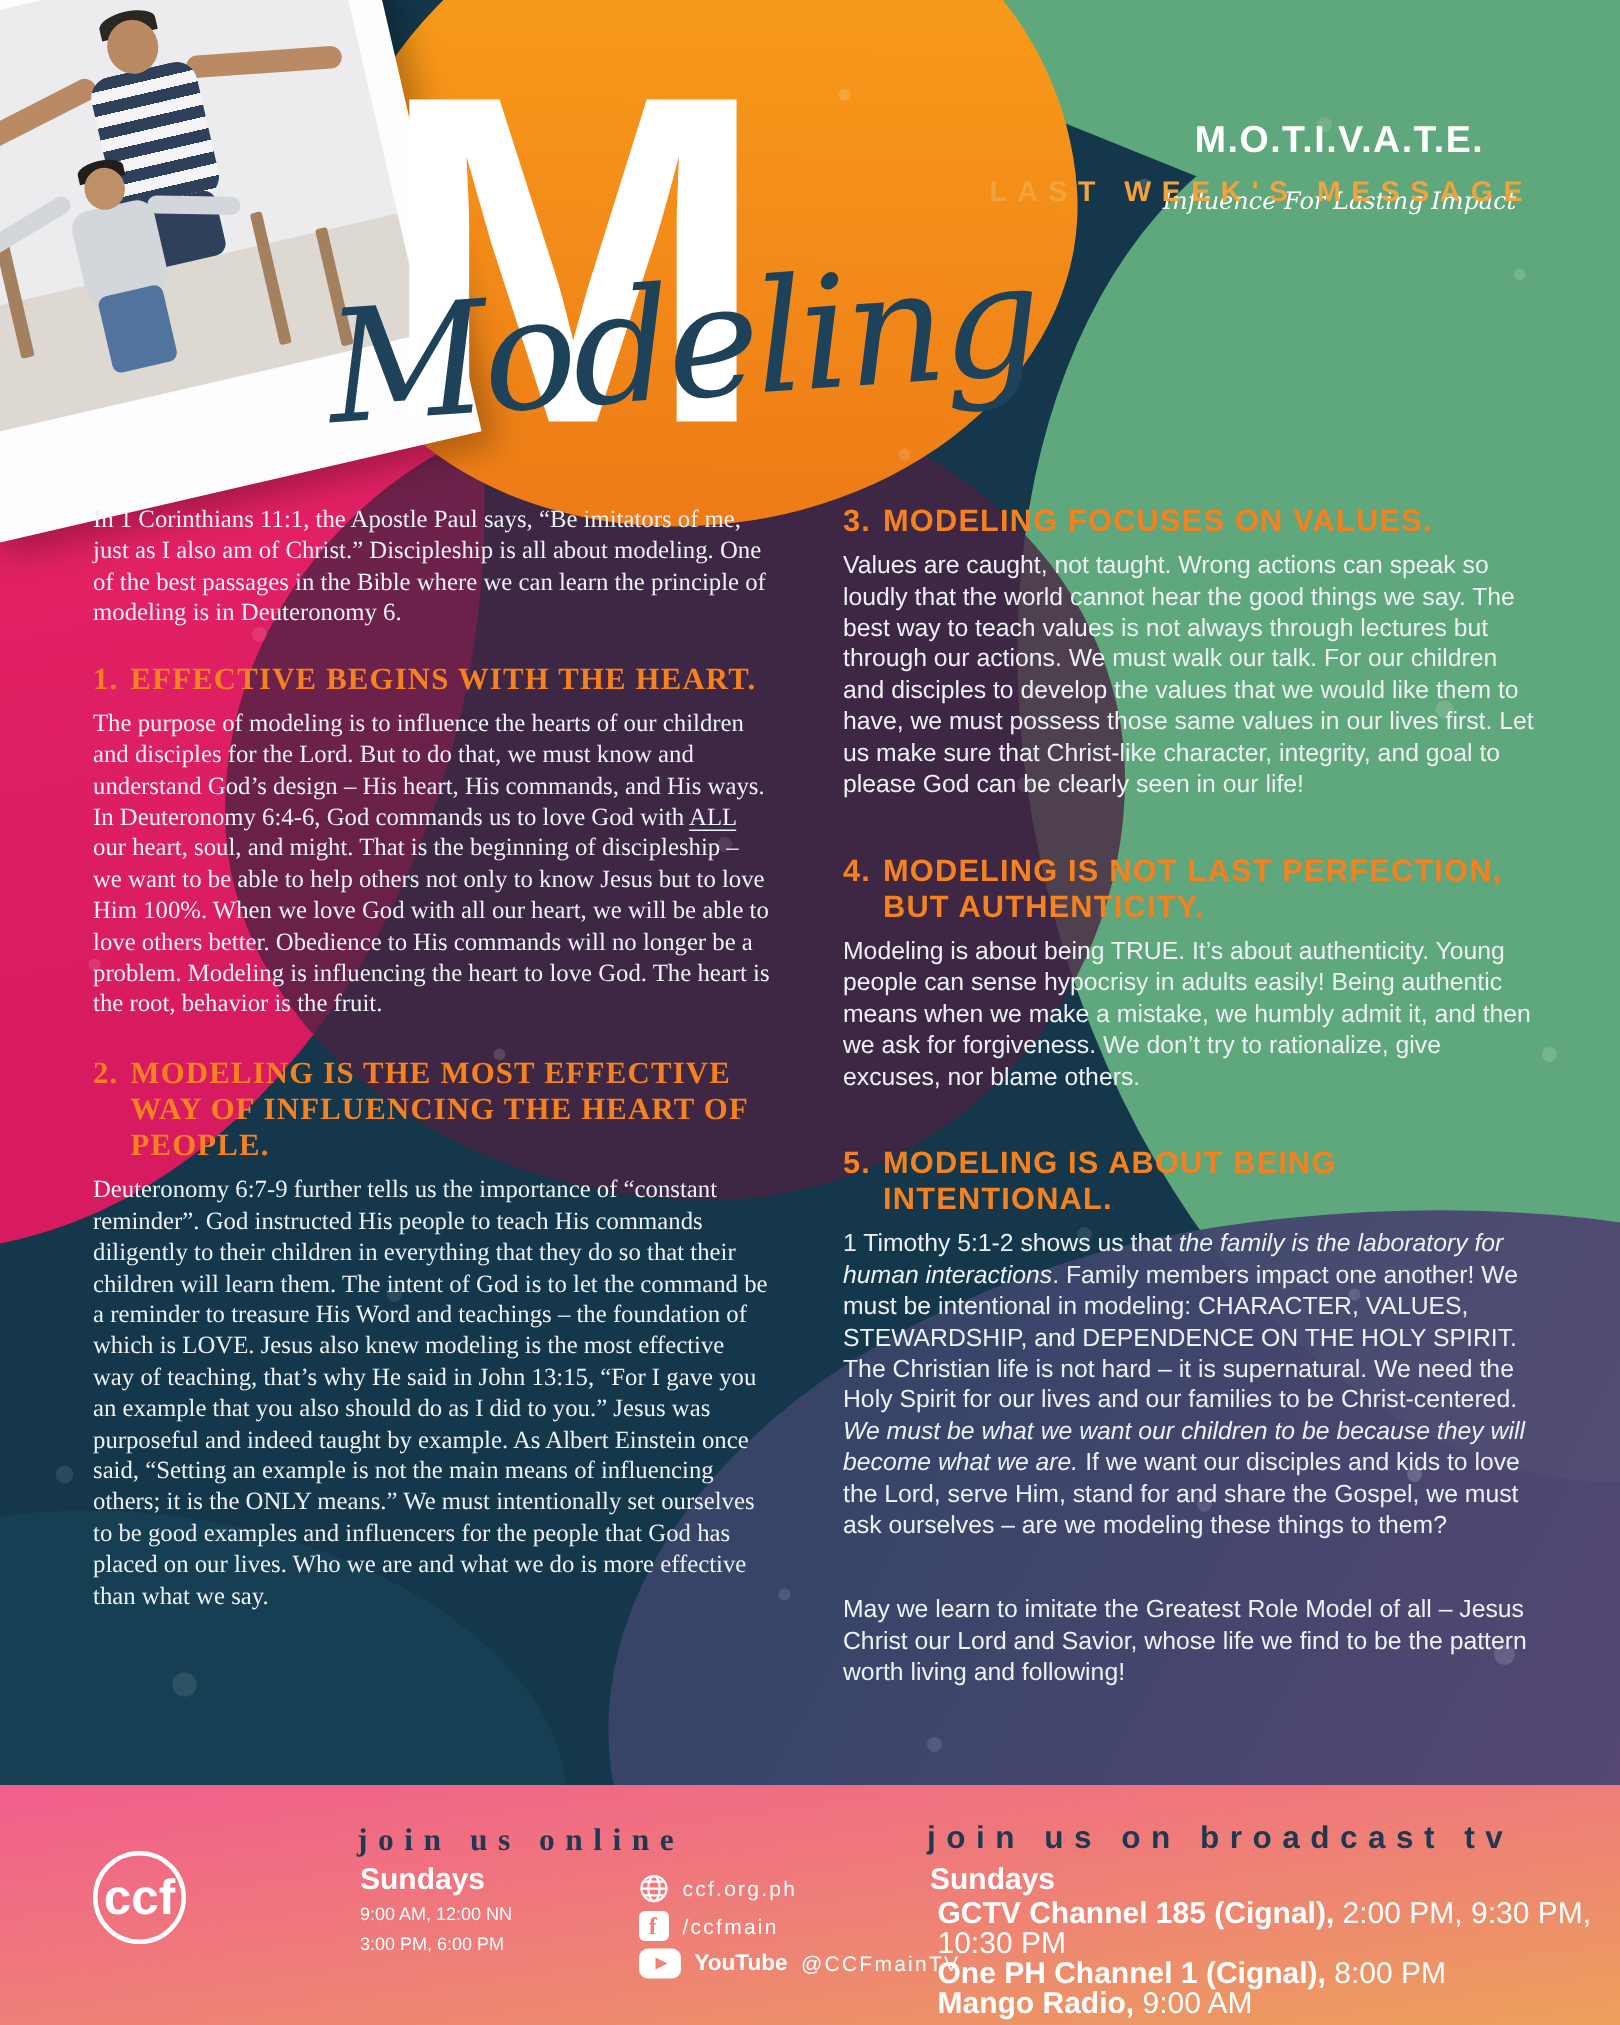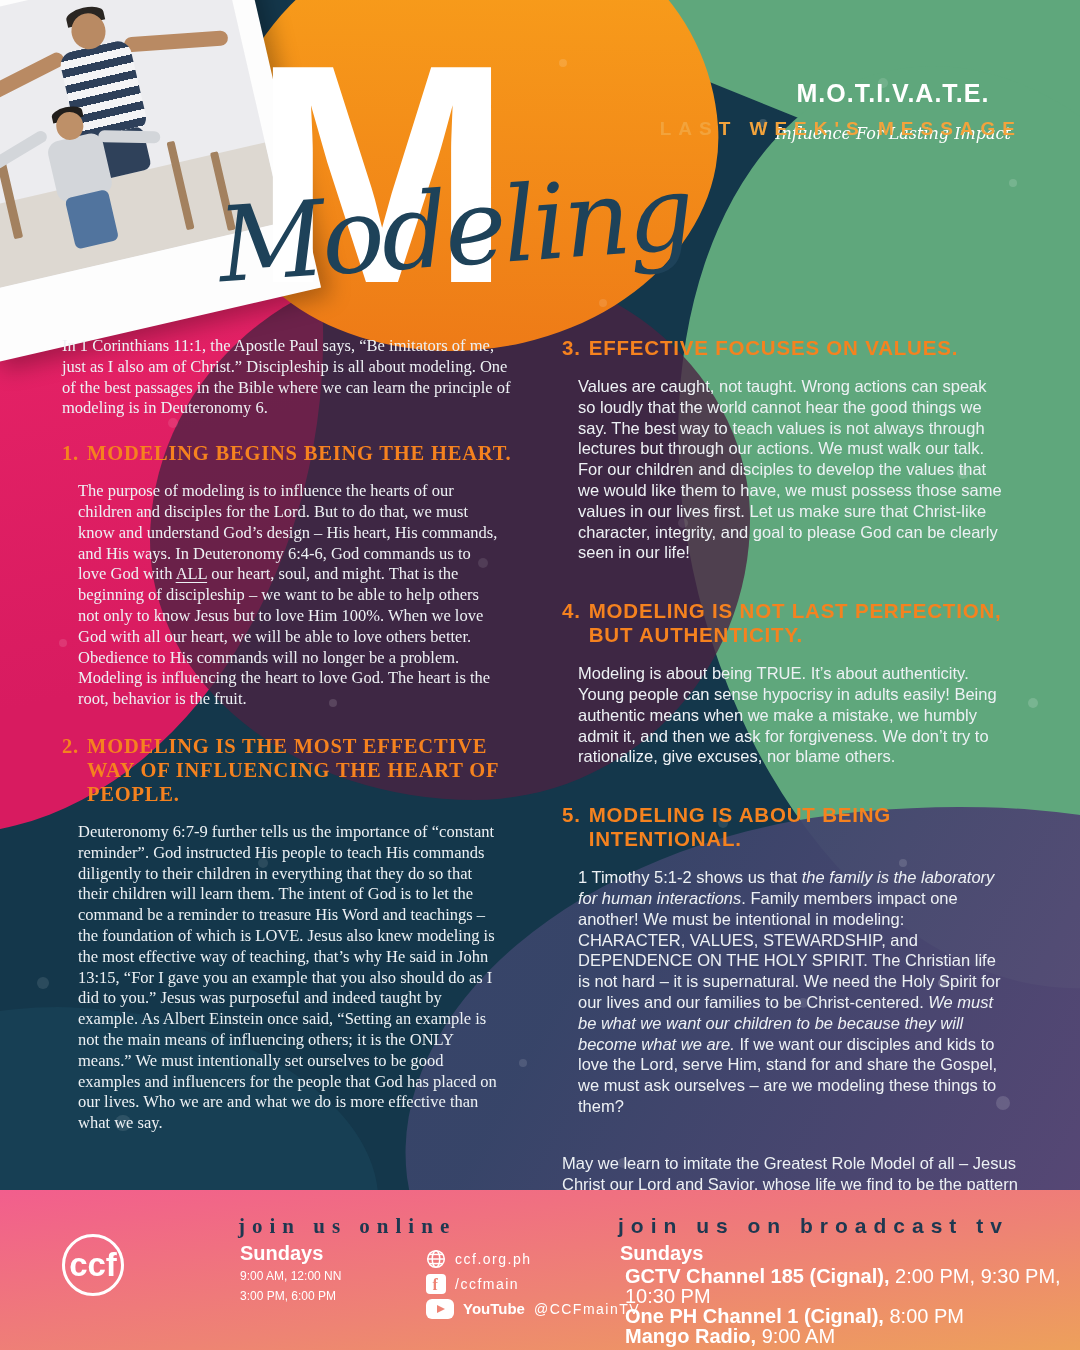--- a/index.html
+++ b/index.html
@@ -81,21 +81,21 @@
   
   .col{color:#EDF1F4;font-size:16.5px;line-height:20.8px;}
   .col-left{left:62px;top:336px;width:452px;font-family:Liberation Serif, serif;}
   .col-right{left:562px;top:336px;width:462px;}
   .para{margin:0 0 22px 0;}
   .sec{margin:0 0 24px 0;}
   .col-right .sec{margin-bottom:36px;}
   .sec h2{display:flex;gap:8px;margin:0 0 7px 0;color:#F5821F;font-size:20.5px;
       line-height:24px;font-weight:bold;letter-spacing:.8px;}
   .sec h2 .num{flex:none;}
-  .sec .body{margin:16px;}
+  .sec .body{margin:0;}
   .seg-i{font-style:italic;}
   .seg-u{text-decoration:underline;text-underline-offset:3px;}
   .closing{margin-top:24px;}
 
   
   .footer{left:0;top:1190px;width:1080px;height:160px;
       background:linear-gradient(172deg,#F25E8D 0%,#EE8374 58%,#EDA05B 100%);}
   .ccf-logo{position:absolute;left:62px;top:44px;width:56px;height:56px;border:3px solid #fff;
       border-radius:50%;display:flex;align-items:center;justify-content:center;
       color:#fff;font-weight:bold;font-size:33px;letter-spacing:0;}
@@ -161,39 +161,39 @@
   <div class="badge-sub">Influence For Lasting Impact</div>
 </div>
 <div class="abs week-label">LAST WEEK'S MESSAGE</div>
 
 <div class="abs col col-left">
   <p class="para">In 1 Corinthians 11:1, the Apostle Paul says, “Be imitators of me, just as I also am of Christ.”  Discipleship is all about modeling. One of the best passages in the Bible where we can learn the principle of modeling is in Deuteronomy 6.</p>
 
   <div class="sec">
     <h2>
       <span class="num">1.</span>
-      <span>MODELING BEGINS BEING THE HEART.</span>
+      <span>EFFECTIVE BEGINS WITH THE HEART.</span>
     </h2>
     <p class="body"><span>The purpose of modeling is to influence the hearts of our children and disciples for the Lord. But to do that, we must know and understand God’s design – His heart, His commands, and His ways. In Deuteronomy 6:4-6, God commands us to love God with </span><span class="seg-u">ALL</span><span> our heart, soul, and might. That is the beginning of discipleship – we want to be able to help others not only to know Jesus but to love Him 100%. When we love God with all our heart, we will be able to love others better. Obedience to His commands will no longer be a problem.  Modeling is influencing the heart to love God. The heart is the root, behavior is the fruit.</span></p>
   </div>
 
   <div class="sec">
     <h2>
       <span class="num">2.</span>
       <span>MODELING IS THE MOST EFFECTIVE WAY OF INFLUENCING THE HEART OF PEOPLE.</span>
     </h2>
     <p class="body"><span>Deuteronomy 6:7-9 further tells us the importance of “constant reminder”. God instructed His people to teach His commands diligently to their children in everything that they do so that their children will learn them. The intent of God is to let the command be a reminder to treasure His Word and teachings – the foundation of which is LOVE. Jesus also knew modeling is the most effective way of teaching, that’s why He said in John 13:15, “For I gave you an example that you also should do as I did to you.” Jesus was purposeful and indeed taught by example. As Albert Einstein once said, “Setting an example is not the main means of influencing others; it is the ONLY means.” We must intentionally set ourselves to be good examples and influencers for the people that God has placed on our lives. Who we are and what we do is more effective than what we say.</span></p>
   </div>
 </div>
 
 <div class="abs col col-right">
   <div class="sec" style="margin-top:0;">
     <h2>
       <span class="num">3.</span>
-      <span>EFFECTIVE FOCUSES ON VALUES.</span>
+      <span>MODELING FOCUSES ON VALUES.</span>
     </h2>
     <p class="body"><span>Values are caught, not taught. Wrong actions can speak so loudly that the world cannot hear the good things we say. The best way to teach values is not always through lectures but through our actions. We must walk our talk. For our children and disciples to develop the values that we would like them to have, we must possess those same values in our lives first. Let us make sure that Christ-like character, integrity, and goal to please God can be clearly seen in our life!</span></p>
   </div>
 
   <div class="sec">
     <h2>
       <span class="num">4.</span>
       <span>MODELING IS NOT LAST PERFECTION, BUT AUTHENTICITY.</span>
     </h2>
     <p class="body"><span>Modeling is about being TRUE. It’s about authenticity. Young people can sense hypocrisy in adults easily! Being authentic means when we make a mistake, we humbly admit it, and then we ask for forgiveness. We don’t try to rationalize, give excuses, nor blame others.</span></p>

